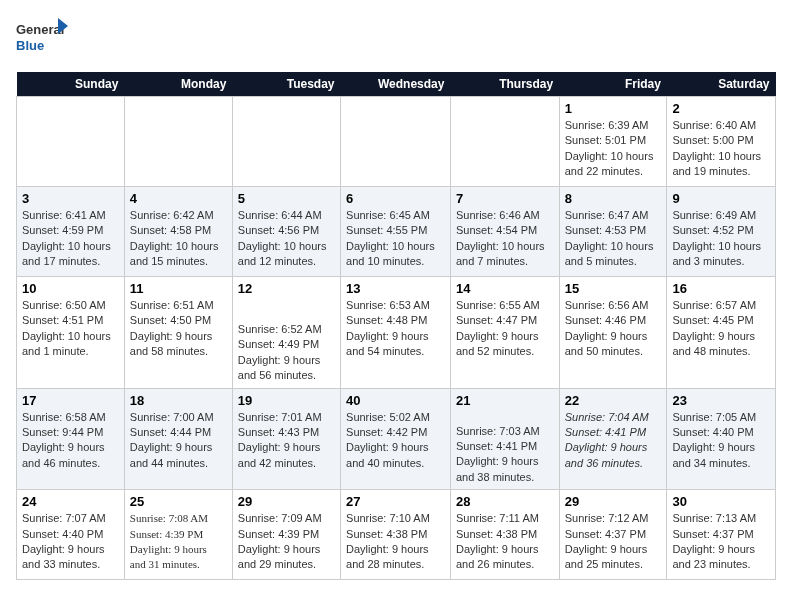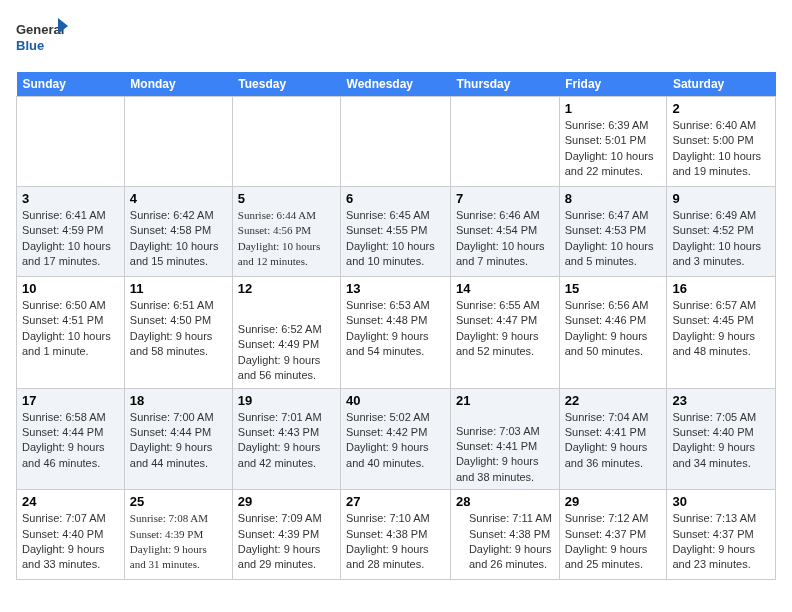--- a/index.html
+++ b/index.html
@@ -34,23 +34,23 @@
     .location-title {
       font-size: 16px;
       color: #555;
     }
     .calendar {
       width: 100%;
       border-collapse: collapse;
       font-size: 11px;
     }
     .calendar th {
-      background-color: #3b82f6;
+      background-color: #0f172a;
       color: #fff;
-      text-align: left;
+      text-align: right;
       padding: 5px 6px;
       font-size: 12px;
       font-weight: bold;
     }
     .calendar td {
       border: 1px solid #ccc;
       vertical-align: top;
       padding: 4px 5px;
       width: 113px;
       min-height: 80px;
@@ -137,21 +137,21 @@
         </td>
         <td>
           <span class="day-number">4</span>
           <div class="day-info" style="white-space: pre-line;">Sunrise: 6:42 AM
 Sunset: 4:58 PM
 Daylight: 10 hours
 and 15 minutes.</div>
         </td>
         <td>
           <span class="day-number">5</span>
-          <div class="day-info" style="white-space: pre-line; font-family: Liberation Serif, serif;">Sunrise: 6:44 AM
+          <div class="day-info" style="white-space: pre-line;">Sunrise: 6:44 AM
 Sunset: 4:56 PM
 Daylight: 10 hours
 and 12 minutes.</div>
         </td>
         <td>
           <span class="day-number">6</span>
           <div class="day-info" style="white-space: pre-line;">Sunrise: 6:45 AM
 Sunset: 4:55 PM
 Daylight: 10 hours
 and 10 minutes.</div>
@@ -226,21 +226,21 @@
           <div class="day-info" style="white-space: pre-line;">Sunrise: 6:57 AM
 Sunset: 4:45 PM
 Daylight: 9 hours
 and 48 minutes.</div>
         </td>
       </tr>
       <tr>
         <td>
           <span class="day-number">17</span>
           <div class="day-info" style="white-space: pre-line;">Sunrise: 6:58 AM
-Sunset: 4:44 PM
+Sunset: 9:44 PM
 Daylight: 9 hours
 and 46 minutes.</div>
         </td>
         <td>
           <span class="day-number">18</span>
           <div class="day-info" style="white-space: pre-line;">Sunrise: 7:00 AM
 Sunset: 4:44 PM
 Daylight: 9 hours
 and 44 minutes.</div>
         </td>
@@ -260,21 +260,21 @@
         </td>
         <td>
           <span class="day-number">21</span>
           <div class="day-info" style="white-space: pre-line; margin-top: 16px;">Sunrise: 7:03 AM
 Sunset: 4:41 PM
 Daylight: 9 hours
 and 38 minutes.</div>
         </td>
         <td>
           <span class="day-number">22</span>
-          <div class="day-info" style="white-space: pre-line;">Sunrise: 7:04 AM
+          <div class="day-info" style="white-space: pre-line; font-style: italic;">Sunrise: 7:04 AM
 Sunset: 4:41 PM
 Daylight: 9 hours
 and 36 minutes.</div>
         </td>
         <td>
           <span class="day-number">23</span>
           <div class="day-info" style="white-space: pre-line;">Sunrise: 7:05 AM
 Sunset: 4:40 PM
 Daylight: 9 hours
 and 34 minutes.</div>
@@ -304,21 +304,21 @@
         </td>
         <td>
           <span class="day-number">27</span>
           <div class="day-info" style="white-space: pre-line;">Sunrise: 7:10 AM
 Sunset: 4:38 PM
 Daylight: 9 hours
 and 28 minutes.</div>
         </td>
         <td>
           <span class="day-number">28</span>
-          <div class="day-info" style="white-space: pre-line; margin-left: 13px;">Sunrise: 7:11 AM
+          <div class="day-info" style="white-space: pre-line;">Sunrise: 7:11 AM
 Sunset: 4:38 PM
 Daylight: 9 hours
 and 26 minutes.</div>
         </td>
         <td>
           <span class="day-number">29</span>
           <div class="day-info" style="white-space: pre-line;">Sunrise: 7:12 AM
 Sunset: 4:37 PM
 Daylight: 9 hours
 and 25 minutes.</div>

